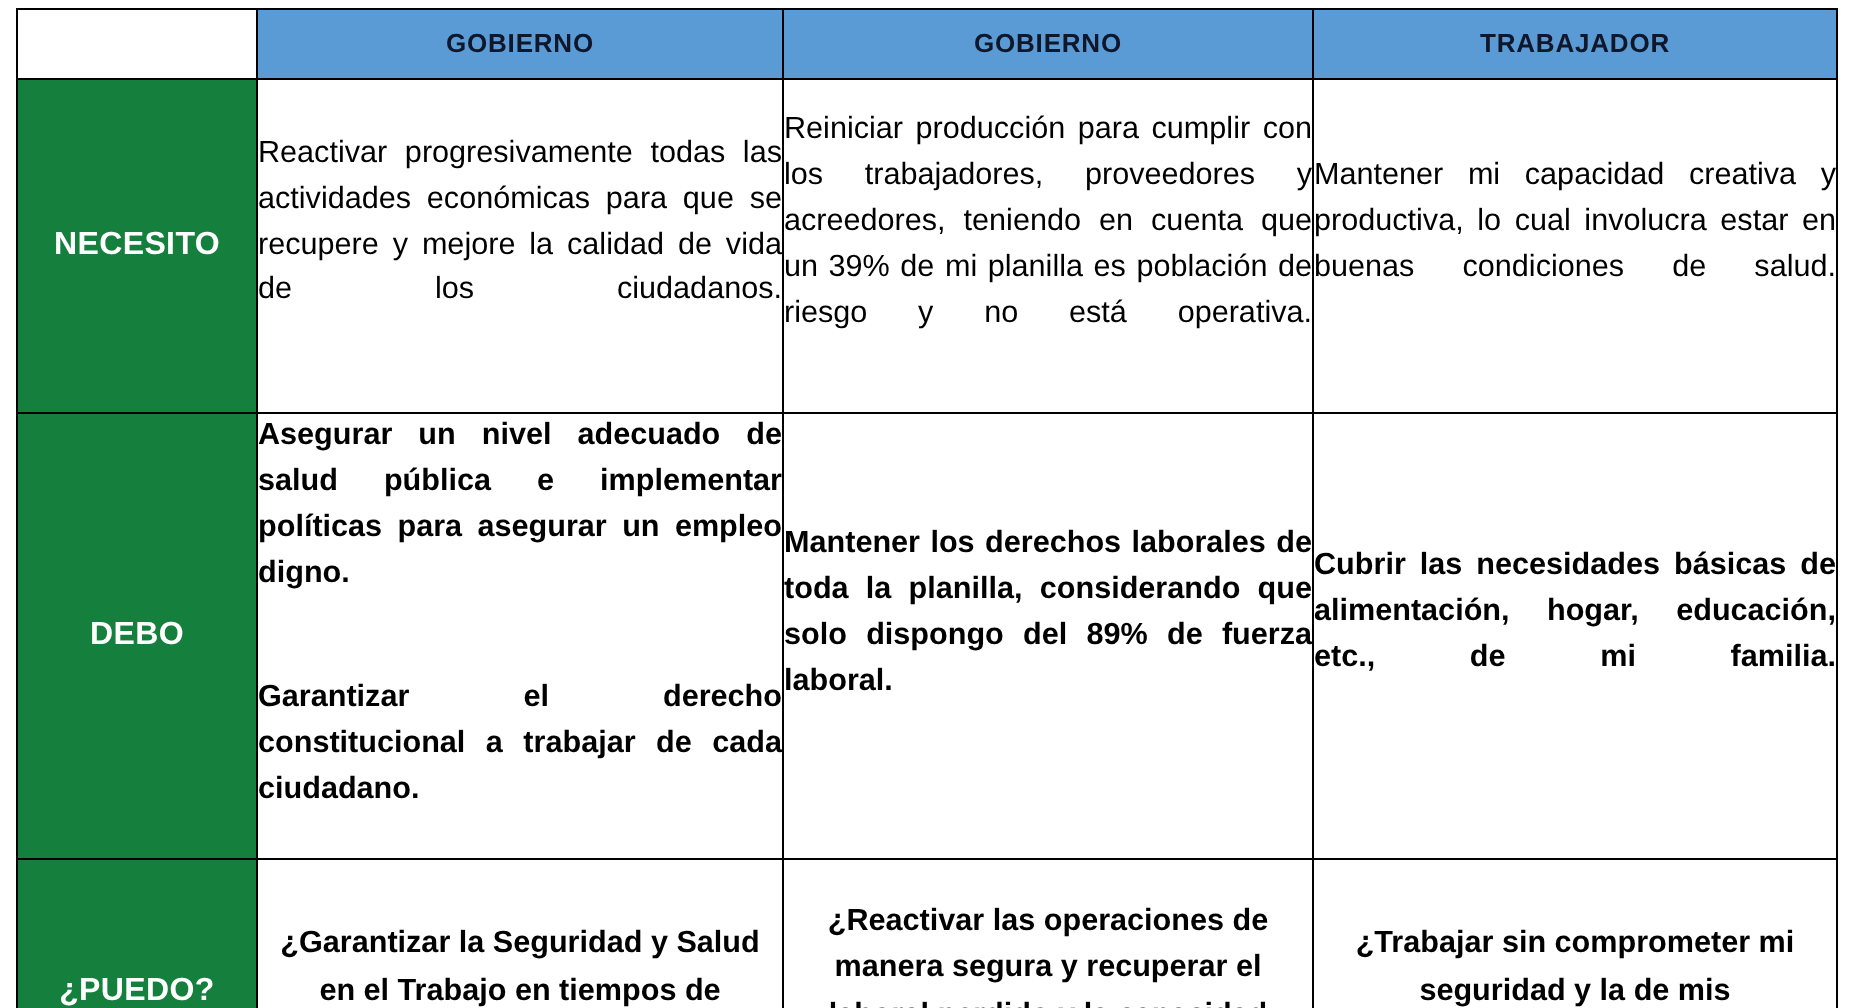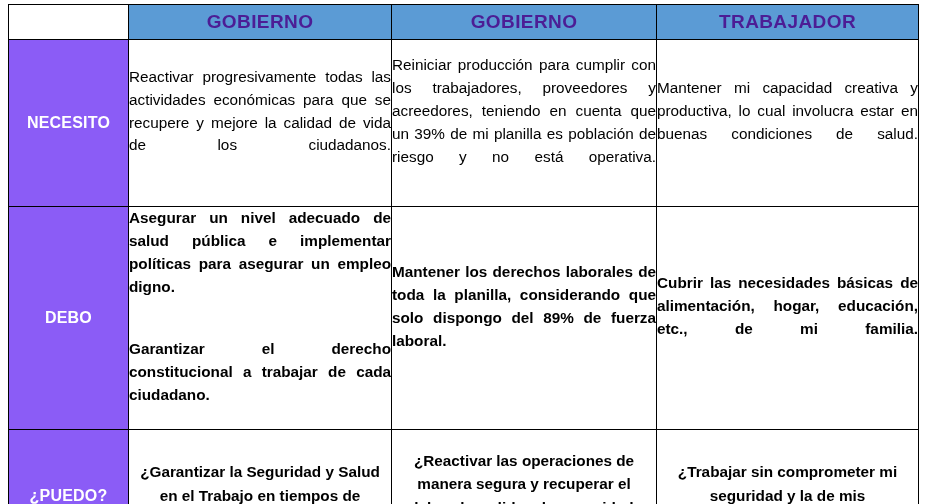--- a/index.html
+++ b/index.html
@@ -44,33 +44,33 @@
 
   
   td.corner {
     border: none;
     background: #ffffff;
   }
 
   
   td.head {
     background: #5b9bd5;
-    color: #4c1d95;
+    color: #0f172a;
     font-weight: bold;
-    font-size: 19px;
+    font-size: 13px;
     text-align: center;
     letter-spacing: 0.4px;
     height: 34px;
     line-height: 34px;
     white-space: nowrap;
   }
 
   
   td.rowlabel {
-    background: #8b5cf6;
+    background: #15803d;
     color: #ffffff;
     font-weight: bold;
     font-size: 16px;
     text-align: center;
     letter-spacing: 0.2px;
   }
 
   
   td.body {
     background: #ffffff;

